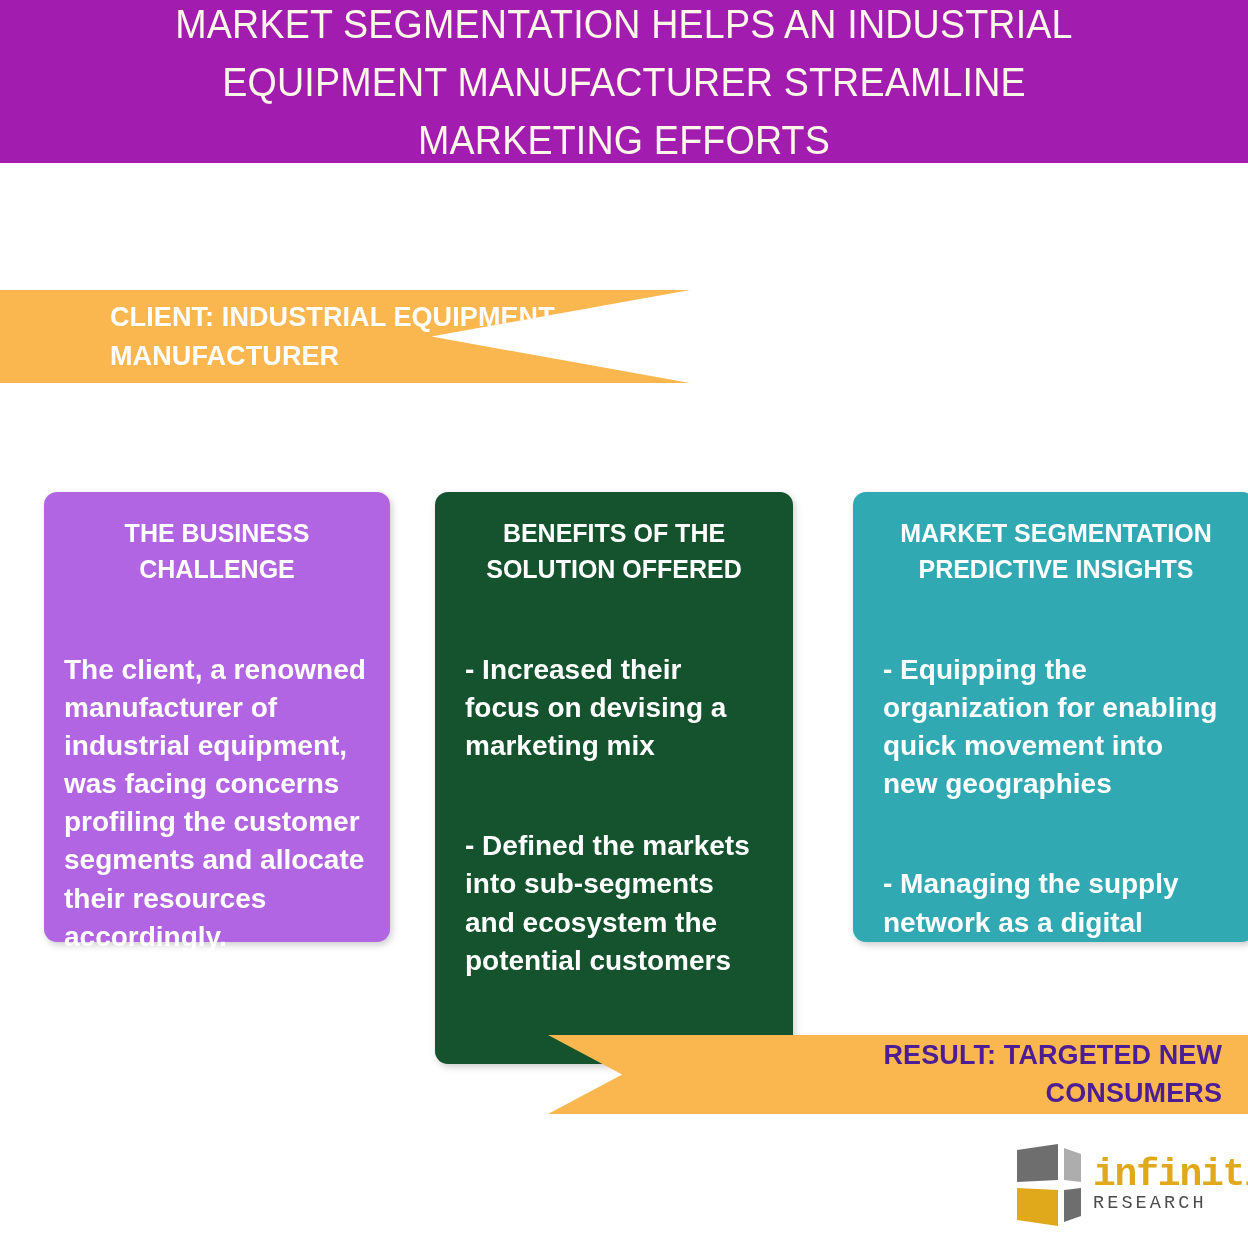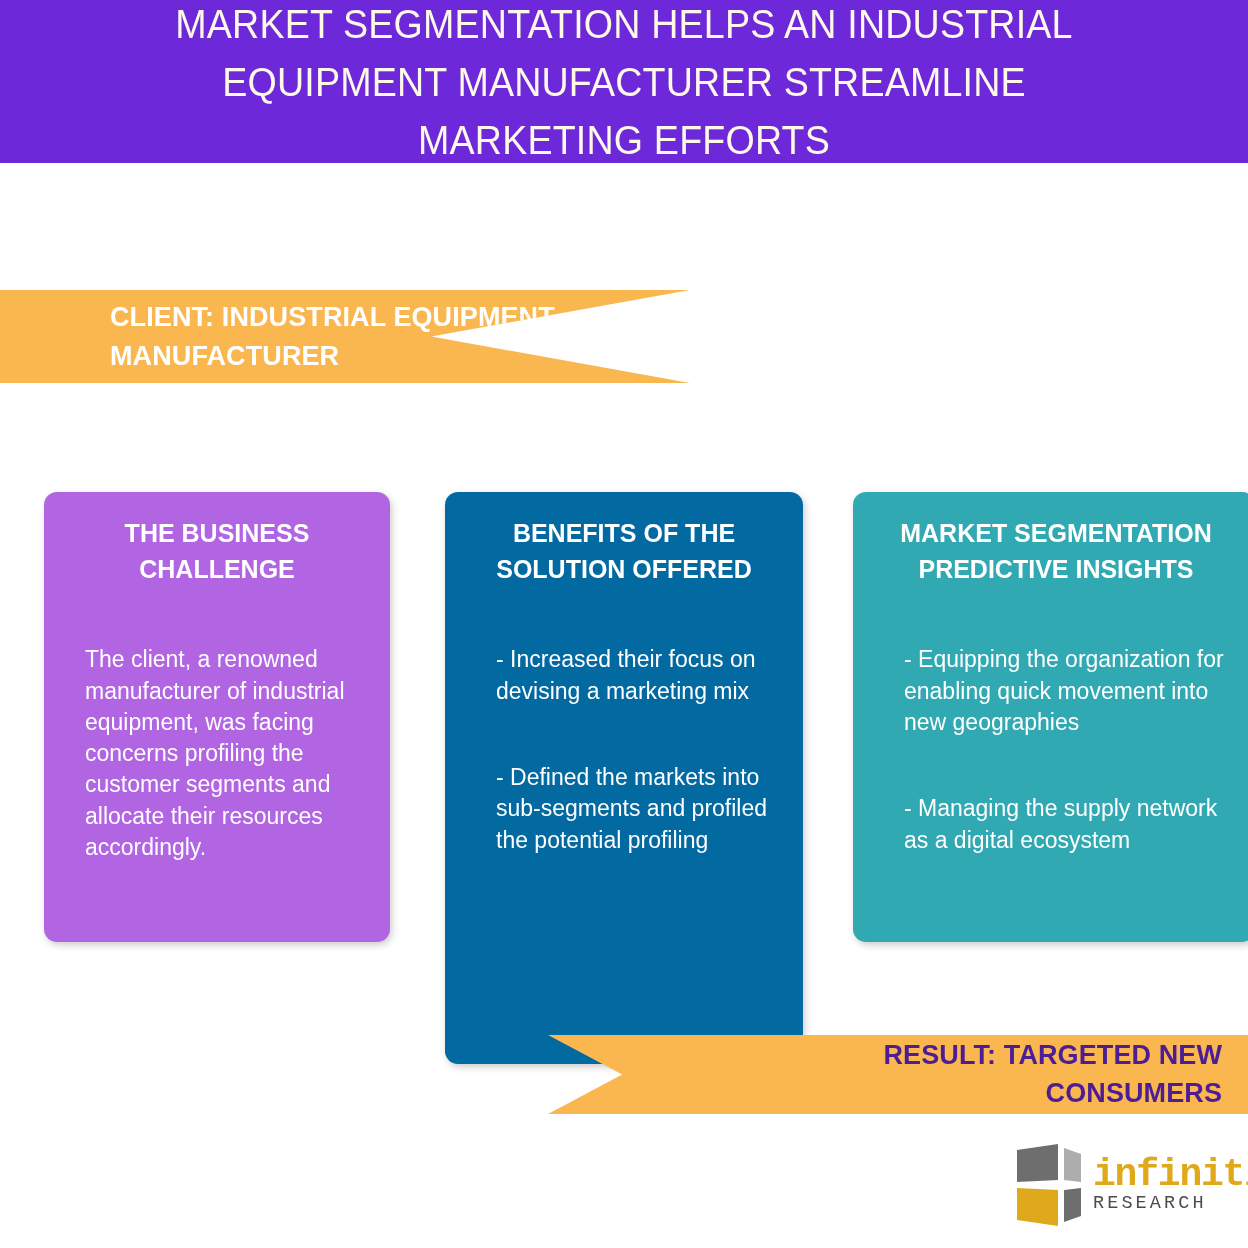--- a/index.html
+++ b/index.html
@@ -17,21 +17,21 @@
     -webkit-font-smoothing: antialiased;
   }
 
   
   .header-bar {
     position: absolute;
     left: 0;
     top: 0;
     width: 1248px;
     height: 163px;
-    background: #6d28d9;
+    background: #a21caf;
     display: flex;
     align-items: center;
     justify-content: center;
   }
   .header-title {
     width: 1090px;
     text-align: center;
     color: #FDF8E8;
     font-family: "Liberation Sans Narrow", "Liberation Sans", sans-serif;
     font-size: 40px;
@@ -75,43 +75,42 @@
   .card {
     position: absolute;
     top: 0;
     border-radius: 13px;
     box-sizing: border-box;
     padding: 24px 18px 24px 18px;
     box-shadow: 2px 3px 7px rgba(90, 90, 90, 0.30);
     color: #ffffff;
   }
   .card-1 { left: 44px;  width: 346px; height: 450px; background: #B265E2; }
-  .card-2 { left: 445px; width: 358px; height: 572px; background: #0369a1; }
+  .card-2 { left: 435px; width: 358px; height: 572px; background: #14532d; }
   .card-3 { left: 853px; width: 402px; height: 450px; background: #31A9B3; }
 
   .card-title {
     text-align: center;
     font-size: 25px;
     font-weight: 700;
     line-height: 1.42;
     margin: 0 0 26px 0;
     white-space: pre-line;
   }
   .card-3 .card-title {
     font-size: 25px;
     margin-left: -10px;
     margin-right: -14px;
   }
   .card-body {
-    font-size: 23px;
-    font-weight: 400;
+    font-size: 28px;
+    font-weight: 700;
     line-height: 1.36;
     white-space: pre-line;
     color: #FFFFFF;
-    margin-left: 21px;
   }
   .card-1 .card-body { padding: 0 2px; }
   .card-2 .card-body { padding: 0 12px; }
   .card-3 .card-body { padding: 0 12px; }
   .card-body .para + .para { margin-top: 24px; }
 
   
   .result-ribbon {
     position: absolute;
     left: 548px;
@@ -191,21 +190,21 @@
     <div class="card-title">THE BUSINESS CHALLENGE</div>
     <div class="card-body">
       <div class="para">The client, a renowned manufacturer of industrial equipment, was facing concerns profiling the customer segments and allocate their resources accordingly.</div>
     </div>
   </div>
 
   <div class="card card-2">
     <div class="card-title">BENEFITS OF THE SOLUTION OFFERED</div>
     <div class="card-body">
       <div class="para">- Increased their focus on devising a marketing mix</div>
-      <div class="para">- Defined the markets into sub-segments and profiled the potential profiling</div>
+      <div class="para">- Defined the markets into sub-segments and ecosystem the potential customers</div>
     </div>
   </div>
 
   <div class="card card-3">
     <div class="card-title">MARKET SEGMENTATION PREDICTIVE INSIGHTS</div>
     <div class="card-body">
       <div class="para">- Equipping the organization for enabling quick movement into new geographies</div>
       <div class="para">- Managing the supply network as a digital ecosystem</div>
     </div>
   </div>

